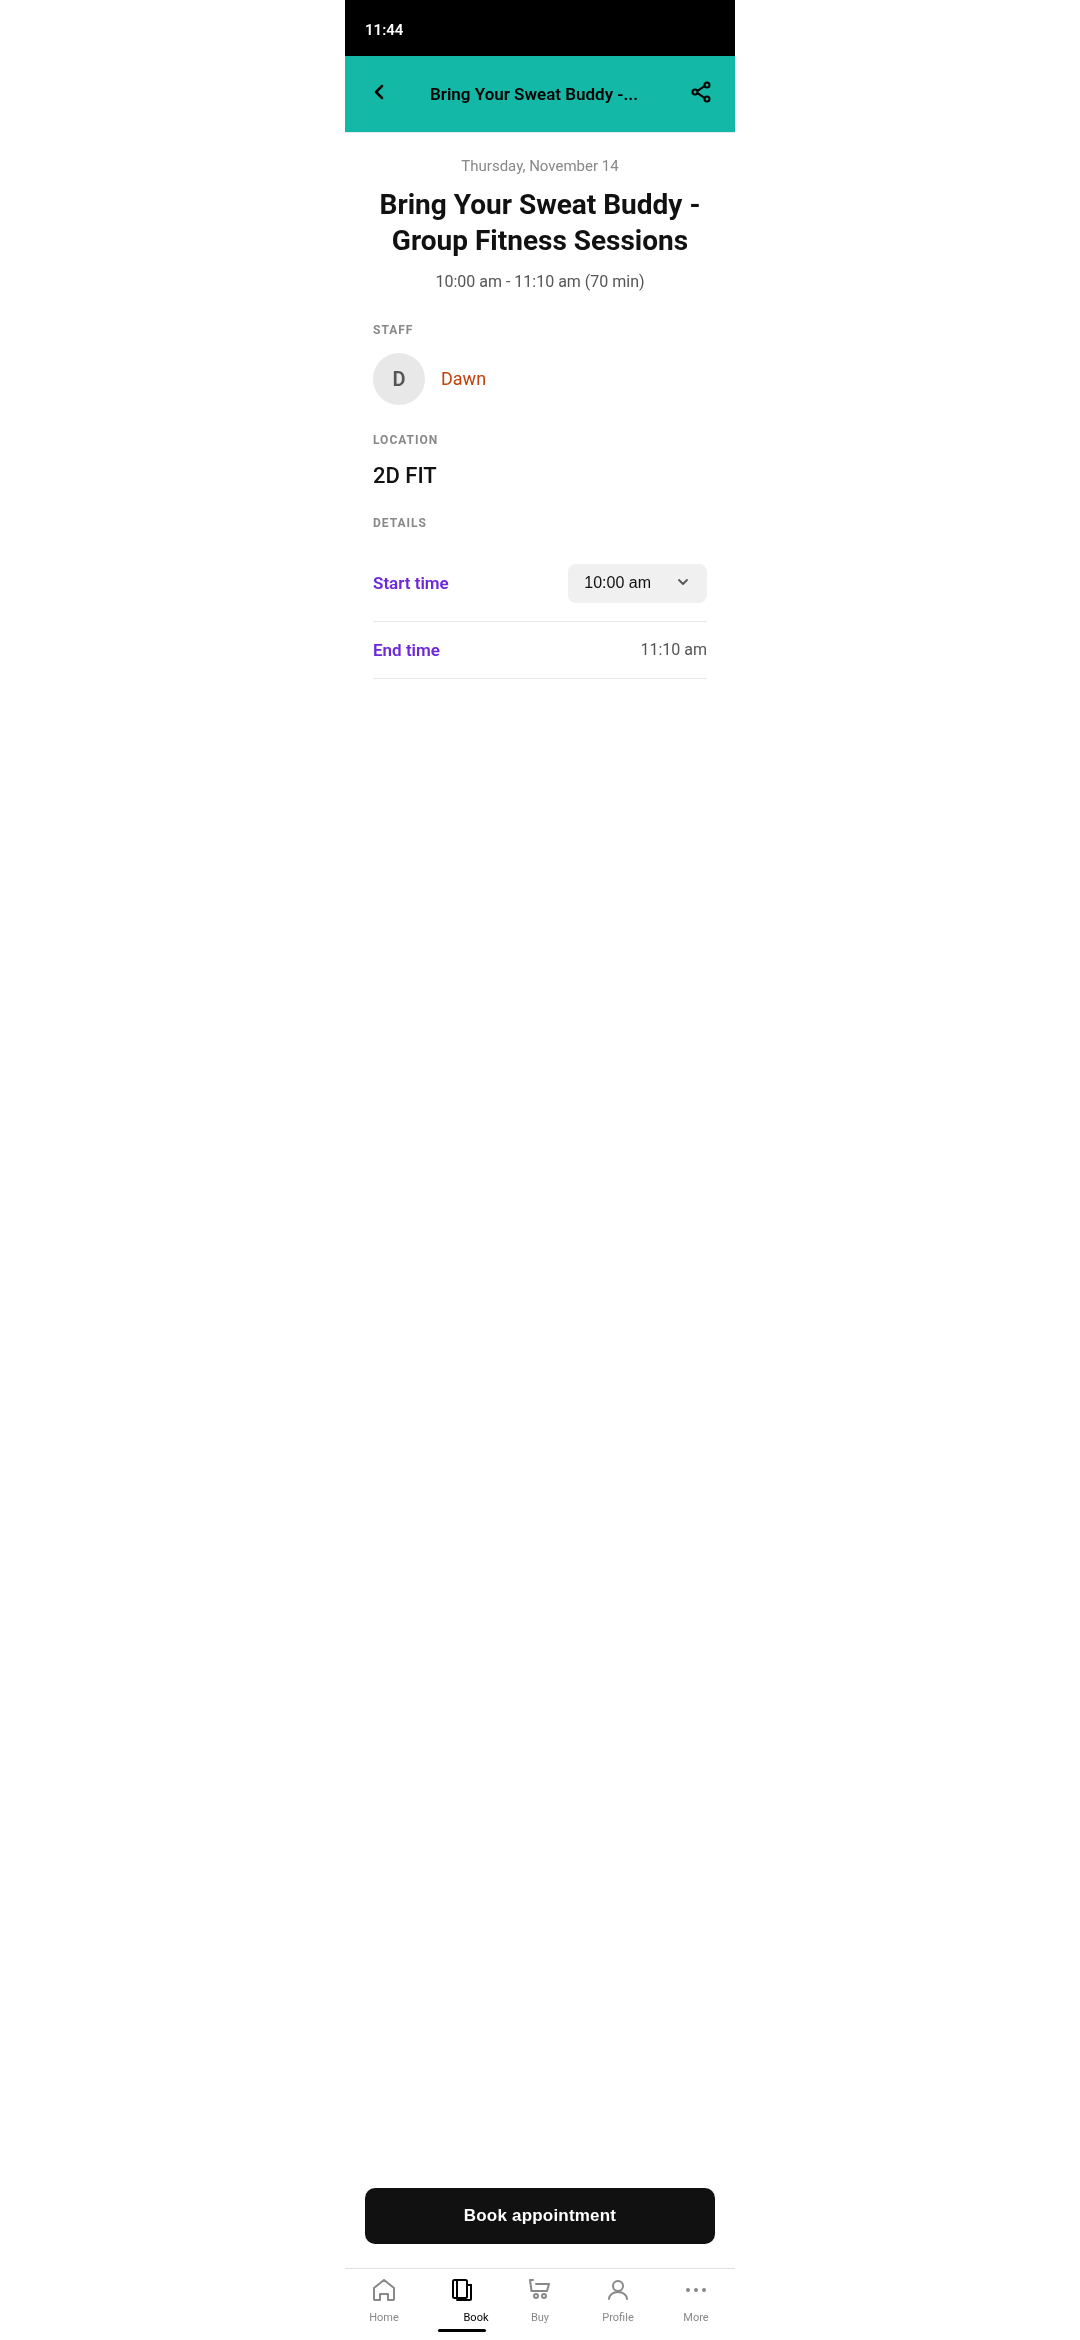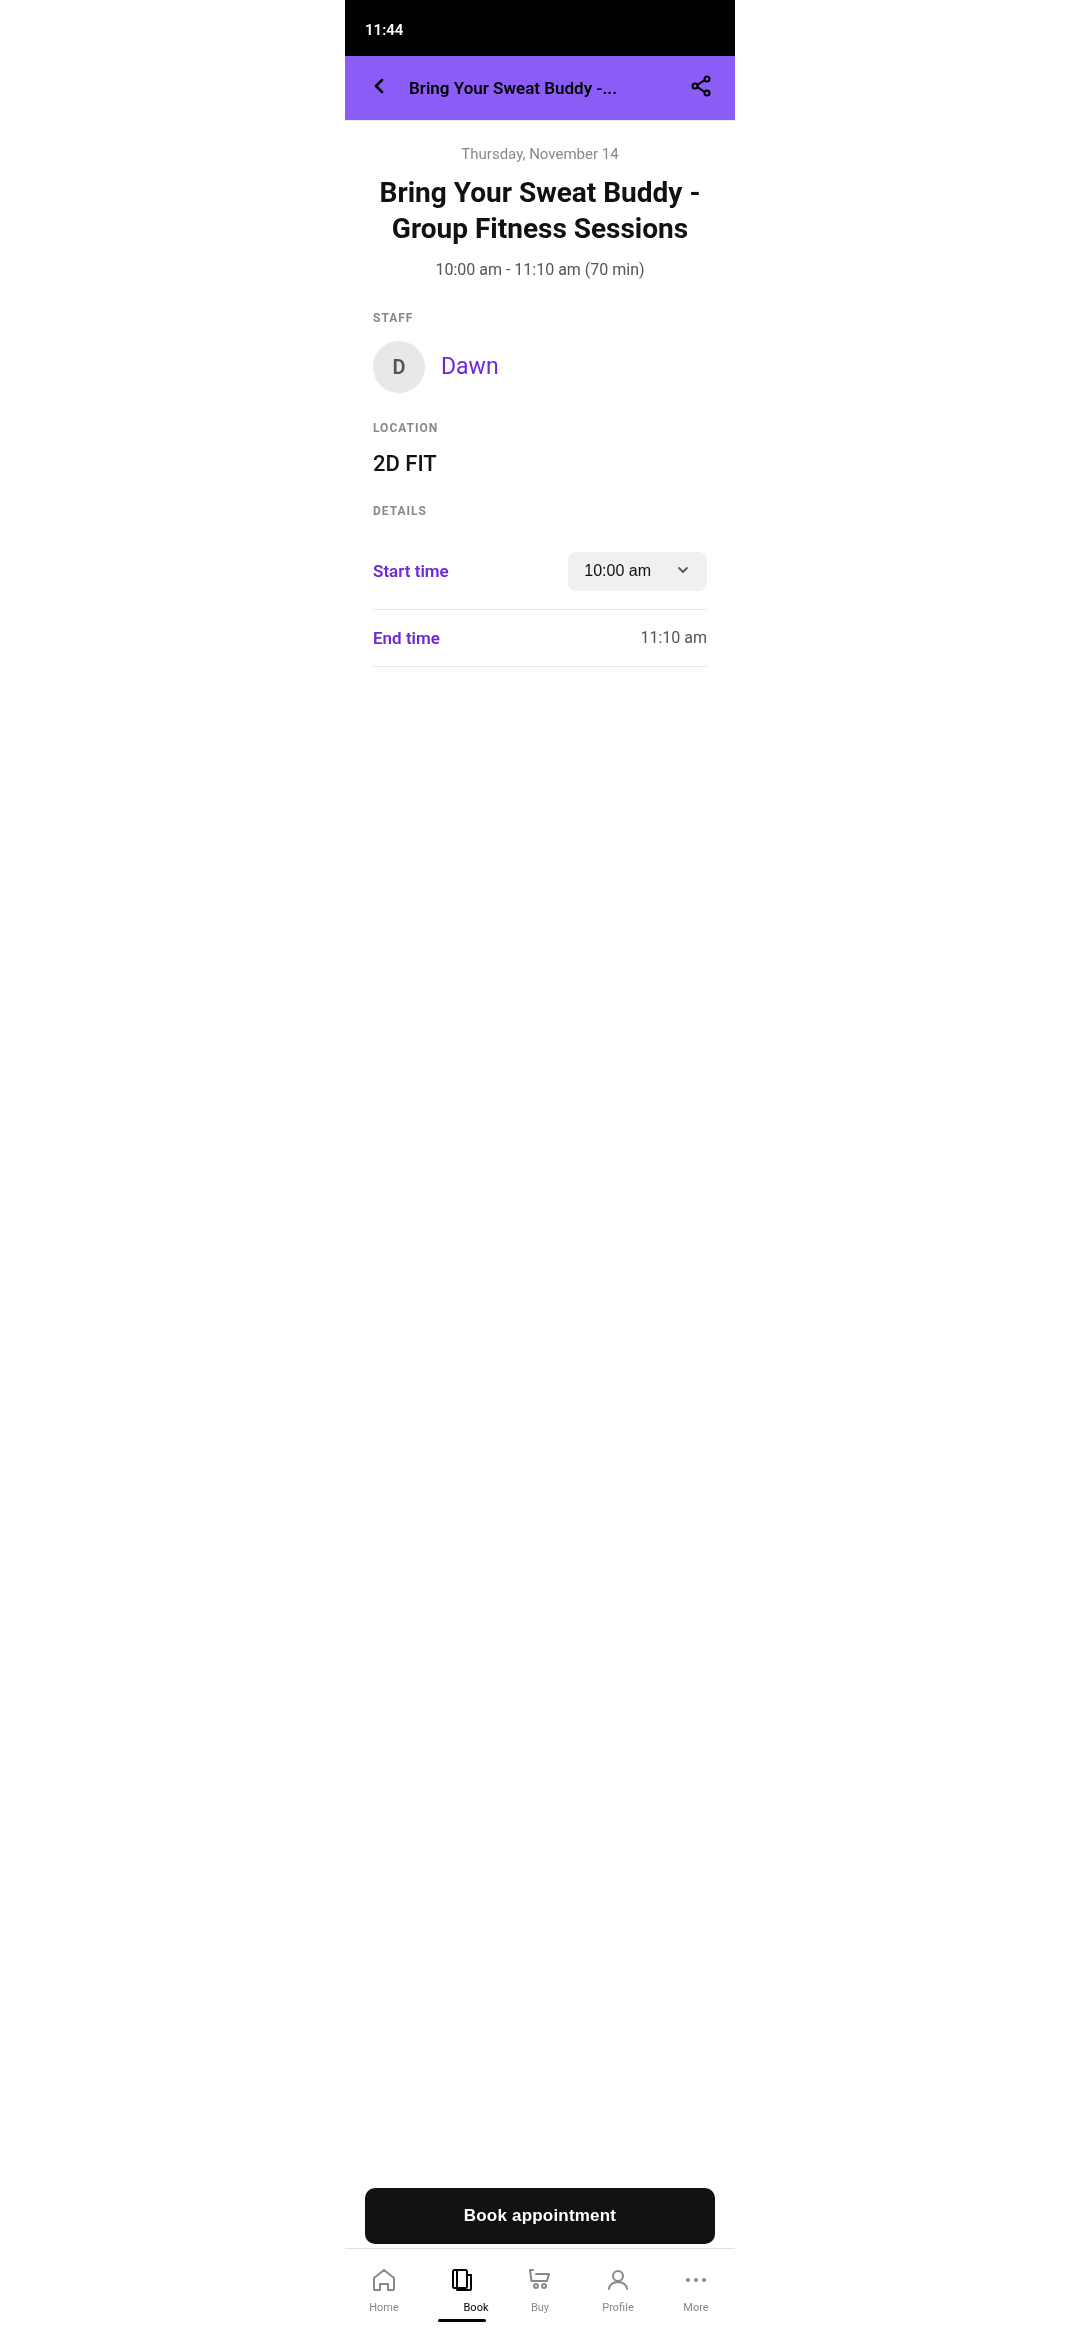--- a/index.html
+++ b/index.html
@@ -31,26 +31,27 @@
     }
 
     .status-time {
       font-size: 15px;
       font-weight: 600;
       color: #ffffff;
     }
 
     
     .header {
-      background: #8b5cf6;
+      background: #14b8a6;
       display: flex;
       align-items: center;
       justify-content: space-between;
-      padding: 14px 16px;
+      padding: 20px 16px;
       border-bottom: 1px solid #e8e8e8;
+      gap: 21px;
     }
 
     .header-back-btn {
       display: flex;
       align-items: center;
       justify-content: center;
       width: 36px;
       height: 36px;
       cursor: pointer;
     }
@@ -142,22 +143,22 @@
       display: flex;
       align-items: center;
       justify-content: center;
       font-size: 20px;
       font-weight: 600;
       color: #555555;
       flex-shrink: 0;
     }
 
     .staff-name {
-      font-size: 23px;
-      color: #6d28d9;
+      font-size: 18px;
+      color: #c2410c;
       font-weight: 400;
     }
 
     
     .location-name {
       font-size: 22px;
       font-weight: 500;
       color: #111111;
     }
 
@@ -233,21 +234,21 @@
       bottom: 0;
       left: 50%;
       transform: translateX(-50%);
       width: 390px;
       background: #ffffff;
       border-top: 1px solid #e0e0e0;
       display: flex;
       align-items: center;
       justify-content: space-around;
       padding: 8px 0 16px 0;
-      height: 92px;
+      height: 72px;
     }
 
     .tab-item {
       display: flex;
       flex-direction: column;
       align-items: center;
       justify-content: center;
       gap: 4px;
       cursor: pointer;
       flex: 1;

